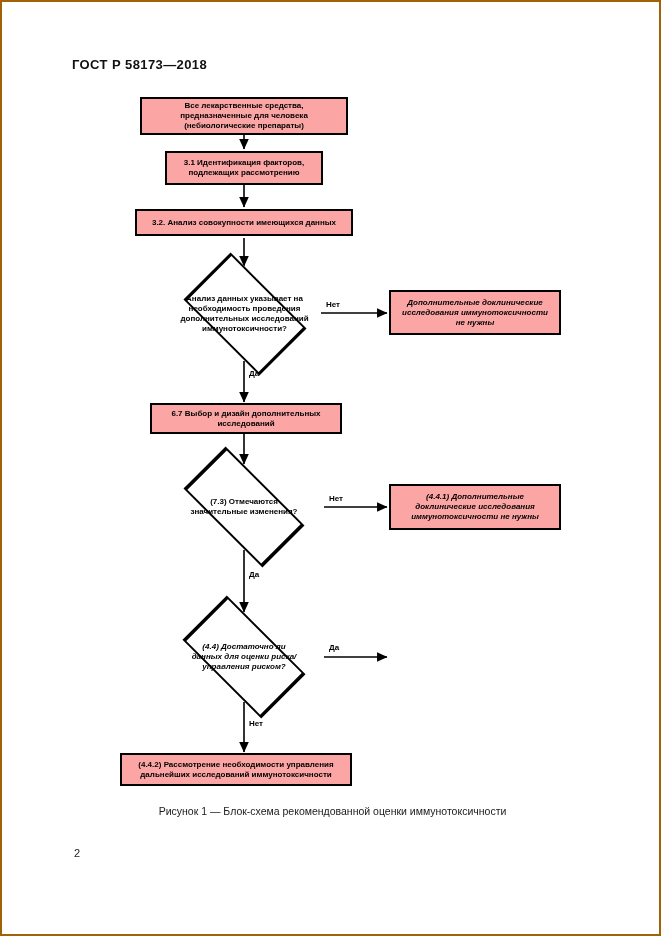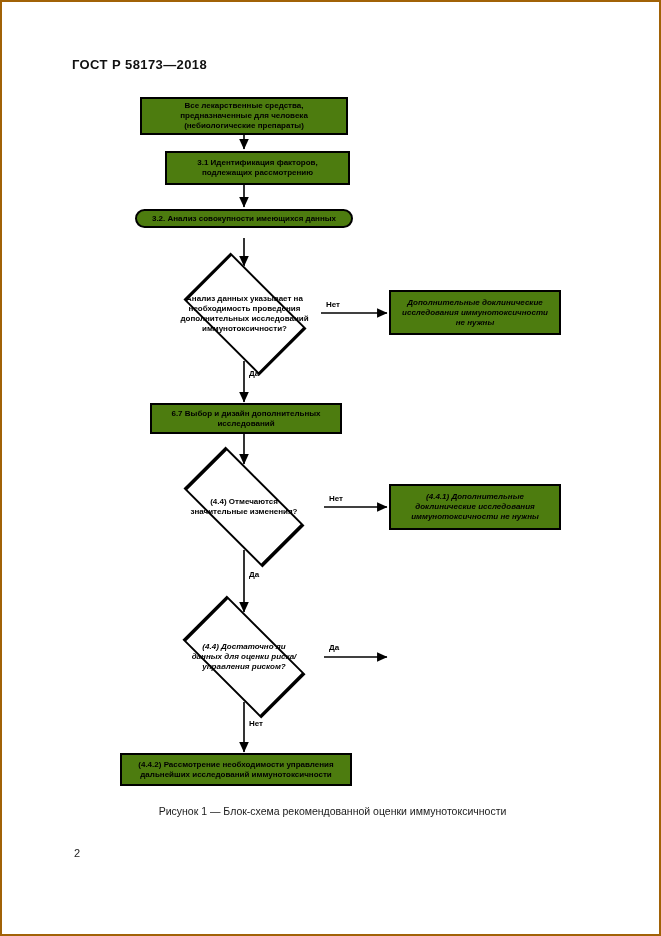--- a/index.html
+++ b/index.html
@@ -67,21 +67,21 @@
     box-sizing: border-box;
     display: flex;
     align-items: center;
     justify-content: center;
     text-align: center;
     line-height: 1.25;
   }
 
   .box {
     border: 2px solid #000;
-    background: #4d7c0f;
+    background: #fca5a5;
     font-size: 8px;
     font-weight: bold;
     padding: 3px 6px;
     color: #000;
   }
 
   .box.italic {
     font-style: italic;
     font-weight: bold;
   }
@@ -165,42 +165,42 @@
         <line x1="242" y1="548" x2="242" y2="610"></line>
 
         <line x1="322" y1="655" x2="385" y2="655"></line>
 
         <line x1="242" y1="700" x2="242" y2="750"></line>
       </g>
     </svg>
 
     <div class="node box" style="left:138px; top:95px; width:208px; height:38px;">Все лекарственные средства, предназначенные для человека (небиологические препараты)</div>
 
-    <div class="node box" style="left:163px; top:149px; width:185px; height:34px;">3.1 Идентификация факторов, подлежащих рассмотрению</div>
-
-    <div class="node box" style="left:133px; top:207px; width:218px; height:19px;border-radius:10px;">3.2. Анализ совокупности имеющихся данных</div>
+    <div class="node box" style="left:163px; top:149px; width:158px; height:34px;">3.1 Идентификация факторов, подлежащих рассмотрению</div>
+
+    <div class="node box" style="left:133px; top:207px; width:218px; height:27px;">3.2. Анализ совокупности имеющихся данных</div>
 
     <div class="diamond-wrap" style="left:165px; top:264px; width:155px; height:95px;">
       <div class="diamond-shape" style="width:68px; height:68px; margin-left:-34px; margin-top:-34px;
                   transform: rotate(45deg) scale(1.58, 0.98);"></div>
       <div class="diamond-label">Анализ данных указывает на необходимость проведения дополнительных исследований иммунотоксичности?</div>
     </div>
 
     <div class="edge-label" style="left:324px; top:298px;">Нет</div>
 
     <div class="edge-label" style="left:247px; top:367px;">Да</div>
 
     <div class="node box italic" style="left:387px; top:288px; width:172px; height:45px;">Дополнительные доклинические исследования иммунотоксичности не нужны</div>
 
     <div class="node box" style="left:148px; top:401px; width:192px; height:31px;">6.7 Выбор и дизайн дополнительных исследований</div>
 
     <div class="diamond-wrap" style="left:162px; top:462px; width:160px; height:86px;">
       <div class="diamond-shape" style="width:62px; height:62px; margin-left:-31px; margin-top:-31px;
                   transform: rotate(45deg) scale(1.80, 0.96);"></div>
-      <div class="diamond-label" style="padding:0 18px;">(4.4) Отмечаются значительные изменения?</div>
+      <div class="diamond-label" style="padding:0 18px;">(7.3) Отмечаются значительные изменения?</div>
     </div>
 
     <div class="edge-label" style="left:327px; top:492px;">Нет</div>
 
     <div class="edge-label" style="left:247px; top:568px;">Да</div>
 
     <div class="node box italic" style="left:387px; top:482px; width:172px; height:46px;">(4.4.1) Дополнительные доклинические исследования иммунотоксичности не нужны</div>
 
     <div class="diamond-wrap" style="left:162px; top:610px; width:160px; height:90px;">
       <div class="diamond-shape" style="width:64px; height:64px; margin-left:-32px; margin-top:-32px;

